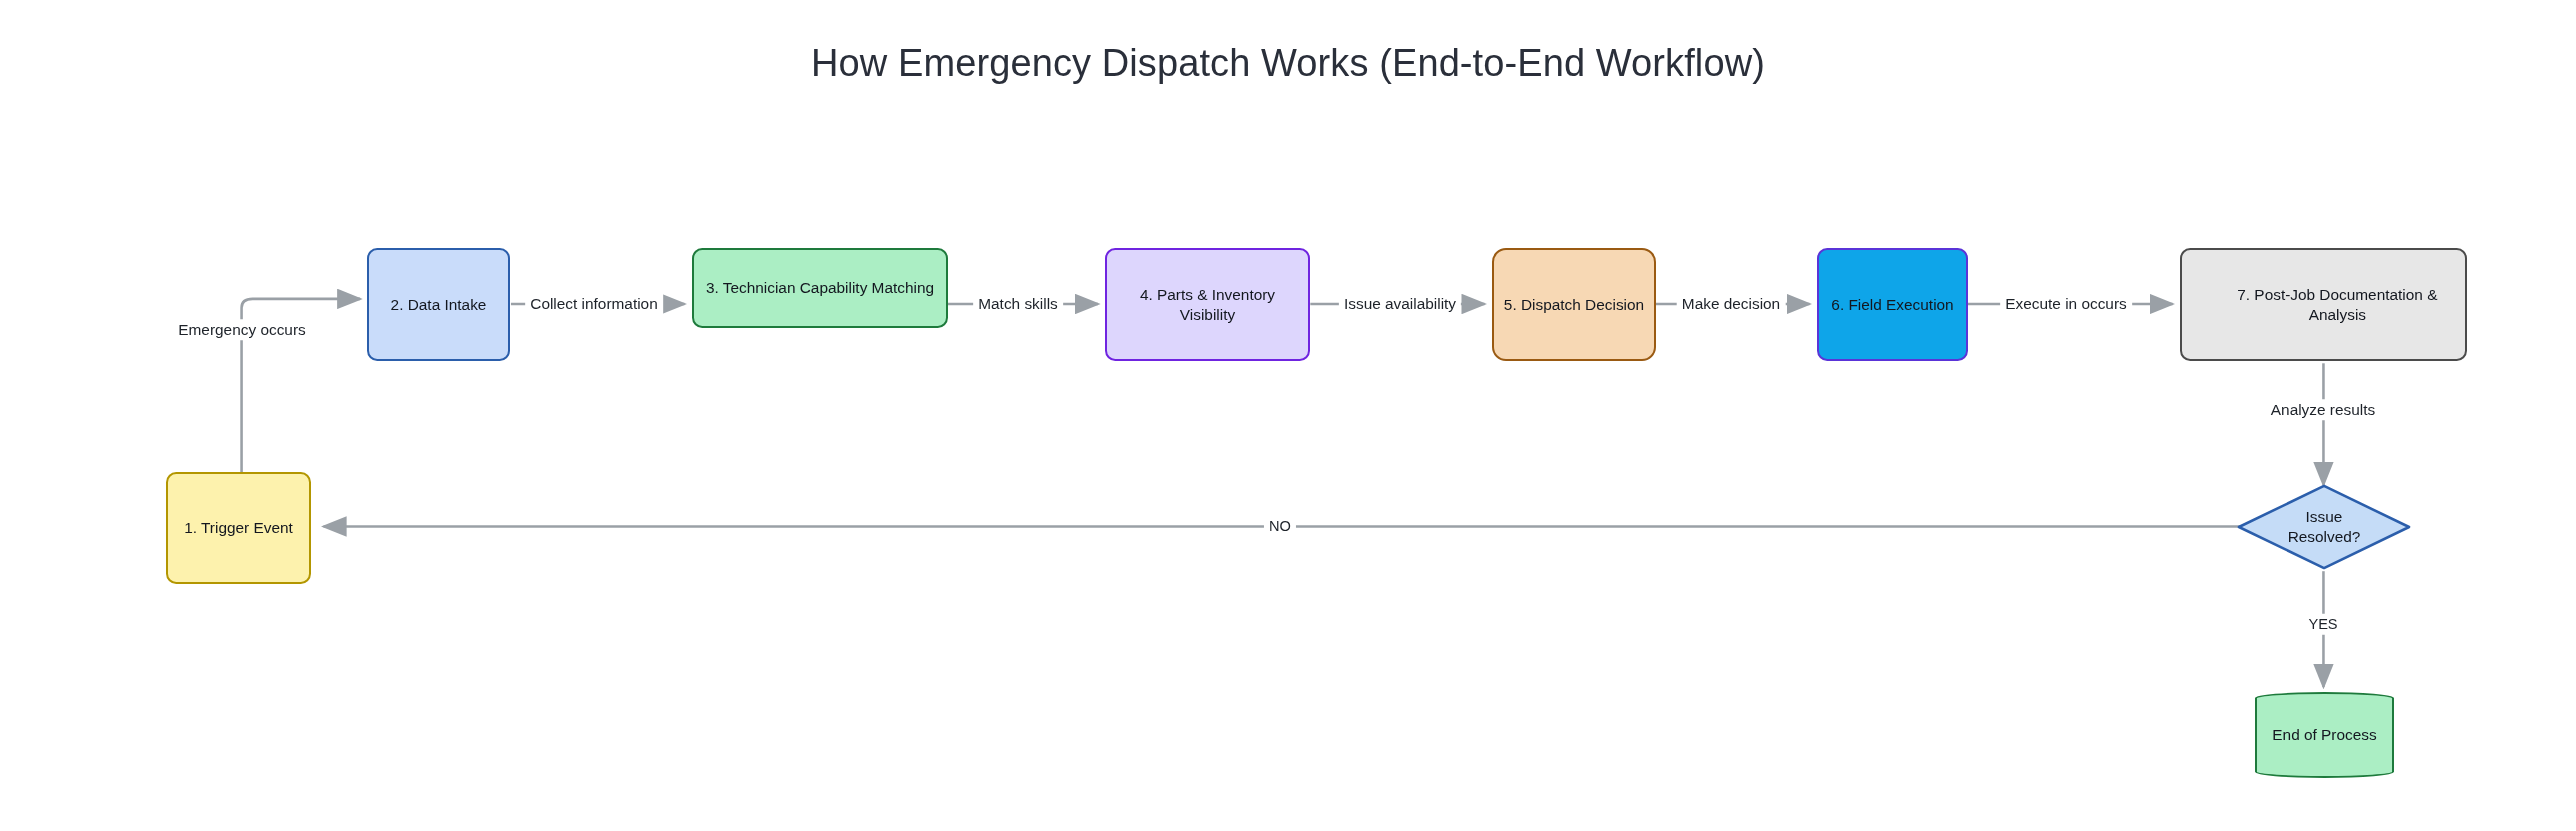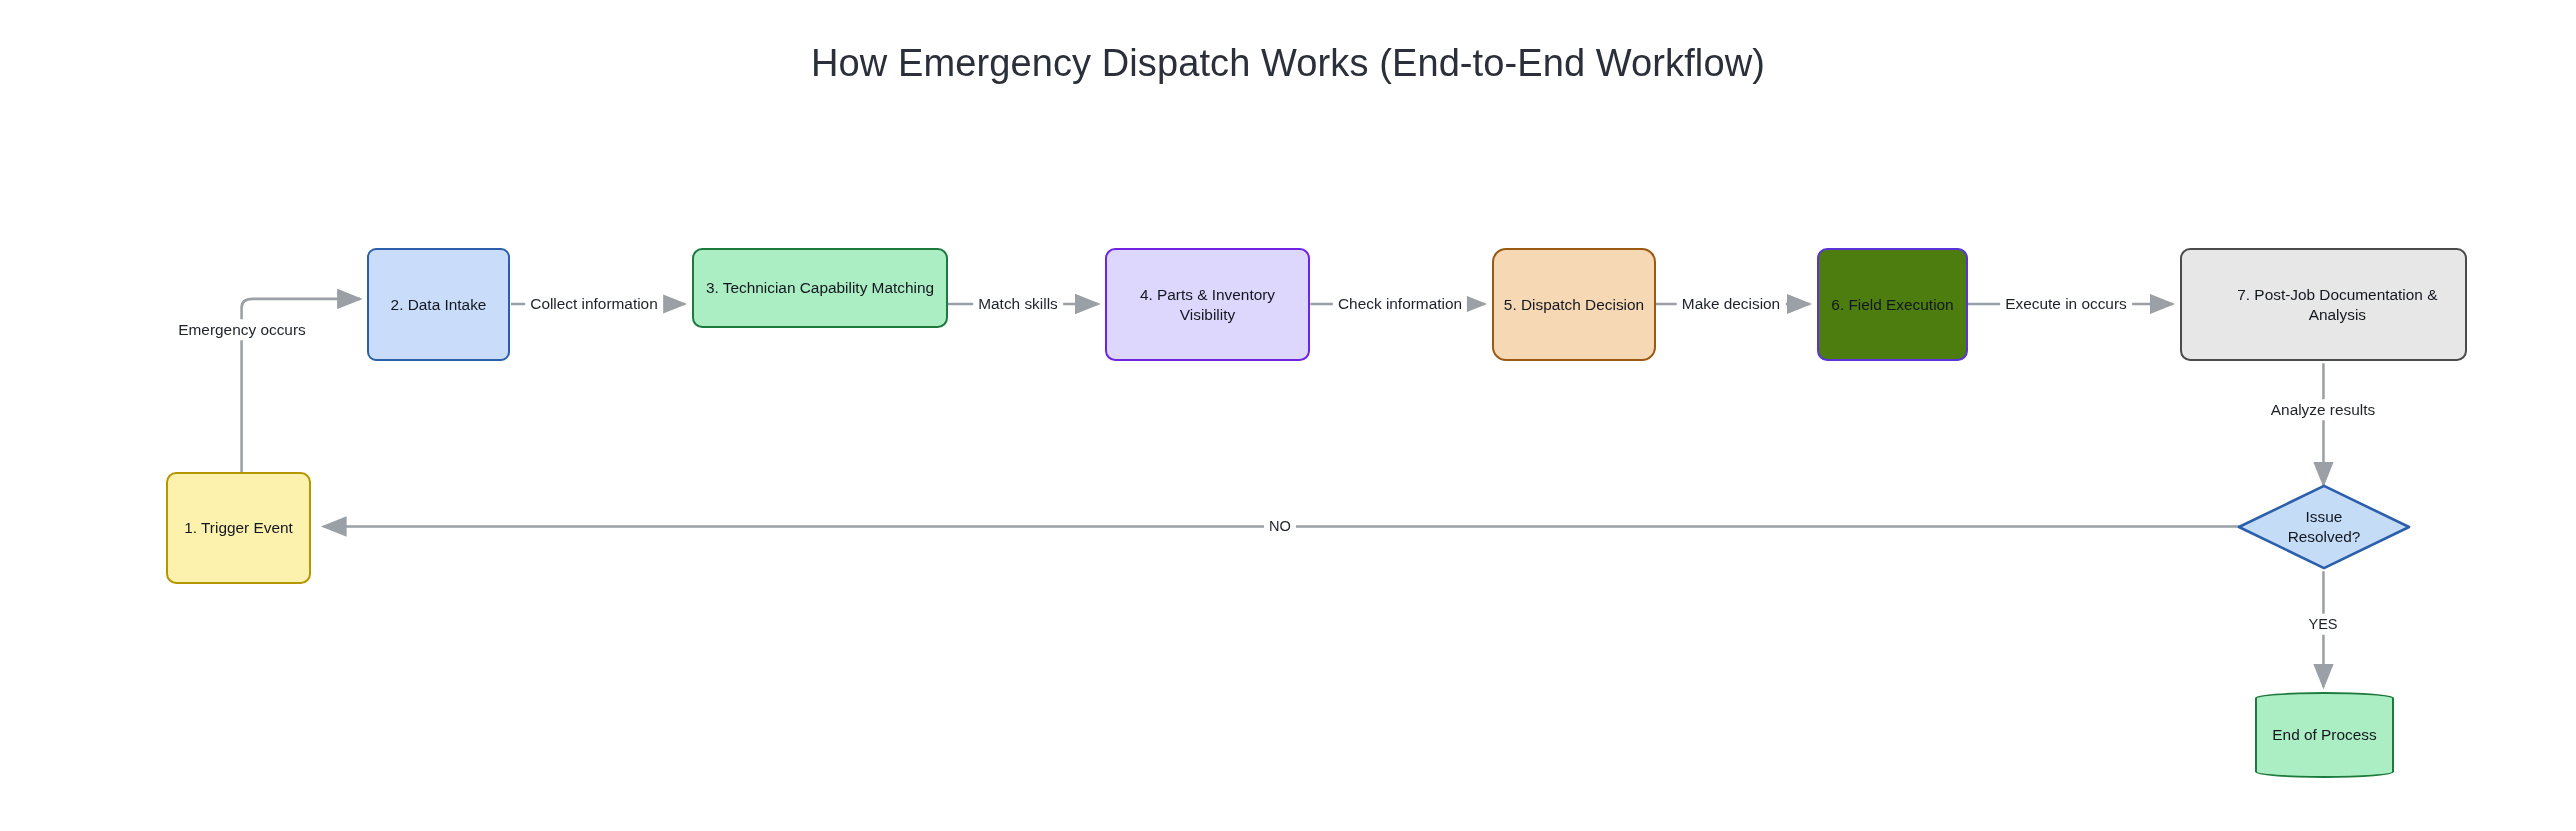--- a/index.html
+++ b/index.html
@@ -51,25 +51,25 @@
     color: #13171f;
     border-style: solid;
     border-width: 2.2px;
     border-radius: 10.2px;
     padding: 2.9px 7.3px;
   }
   .node-label { display: block; }
 
   
   .n-trigger   { background: #fdf2ad; border-color: #b39600; }
-  .n-intake    { background: #c9dcfa; border-color: #2b5eab; border-radius: 9px; }
+  .n-intake    { background: #c9dcfa; border-color: #2b5eab; }
   .n-match     { background: #abeec4; border-color: #1e7a3c; }
   .n-parts     { background: #ddd6fd; border-color: #6f24e0; }
   .n-dispatch  { background: #f7d8b4; border-color: #9a5a12; border-radius: 14px; }
-  .n-field     { background: #4d7c0f; border-color: #5a34d8; }
+  .n-field     { background: #0ea5e9; border-color: #5a34d8; }
   .n-postjob   { background: #e7e7e7; border-color: #4b4b4b; }
 
   .end-node {
     border-radius: 731px / 66px;
     background: #abeec4;
     border-color: #1e7a3c;
     font-size: 15.4px;
   }
 
   
@@ -177,21 +177,21 @@
   <div class="node end-node" style="left:2255px; top:692px; width:139px; height:86px;">
     <span class="node-label">End of Process</span>
   </div>
 
   <div class="edge-label" style="left:242px; top:330px;">Emergency occurs</div>
 
   <div class="edge-label" style="left:594px; top:304px;">Collect information</div>
 
   <div class="edge-label" style="left:1018px; top:304px;">Match skills</div>
 
-  <div class="edge-label" style="left:1400px; top:304px;">Check information</div>
+  <div class="edge-label" style="left:1400px; top:304px;">Issue availability</div>
 
   <div class="edge-label" style="left:1731px; top:304px;">Make decision</div>
 
   <div class="edge-label" style="left:2066px; top:304px;">Execute in occurs</div>
 
   <div class="edge-label" style="left:2323px; top:410px;">Analyze results</div>
 
   <div class="edge-label small" style="left:2323px; top:624px;">YES</div>
 
   <div class="edge-label small" style="left:1280px; top:526px;">NO</div>

